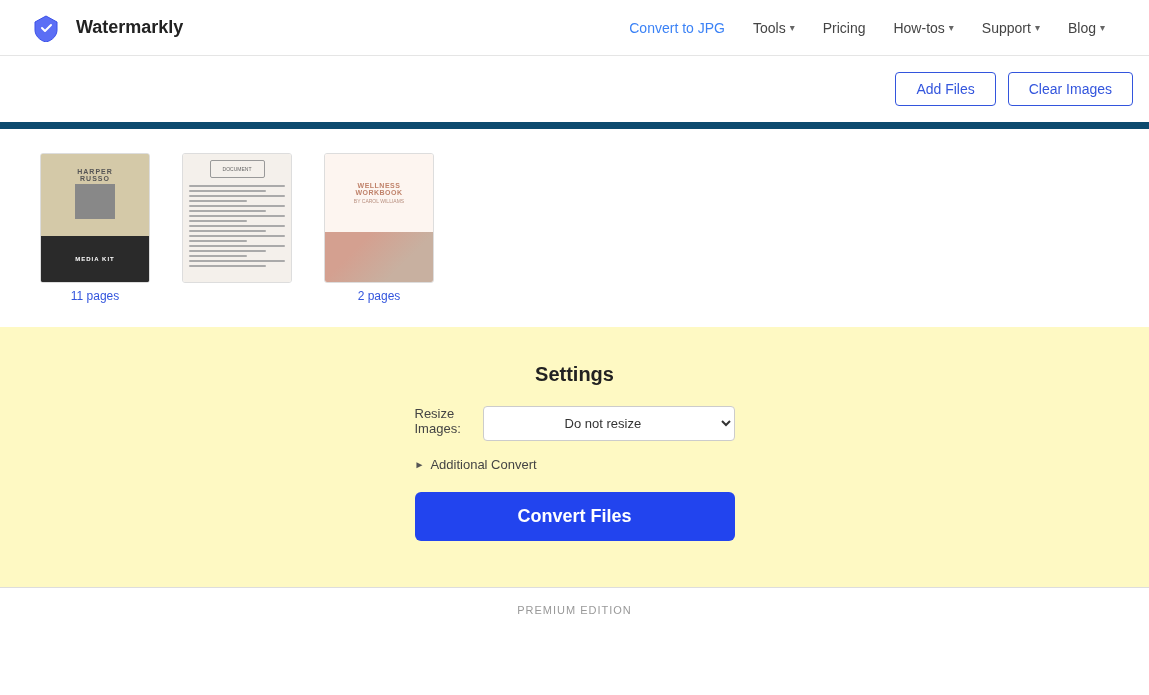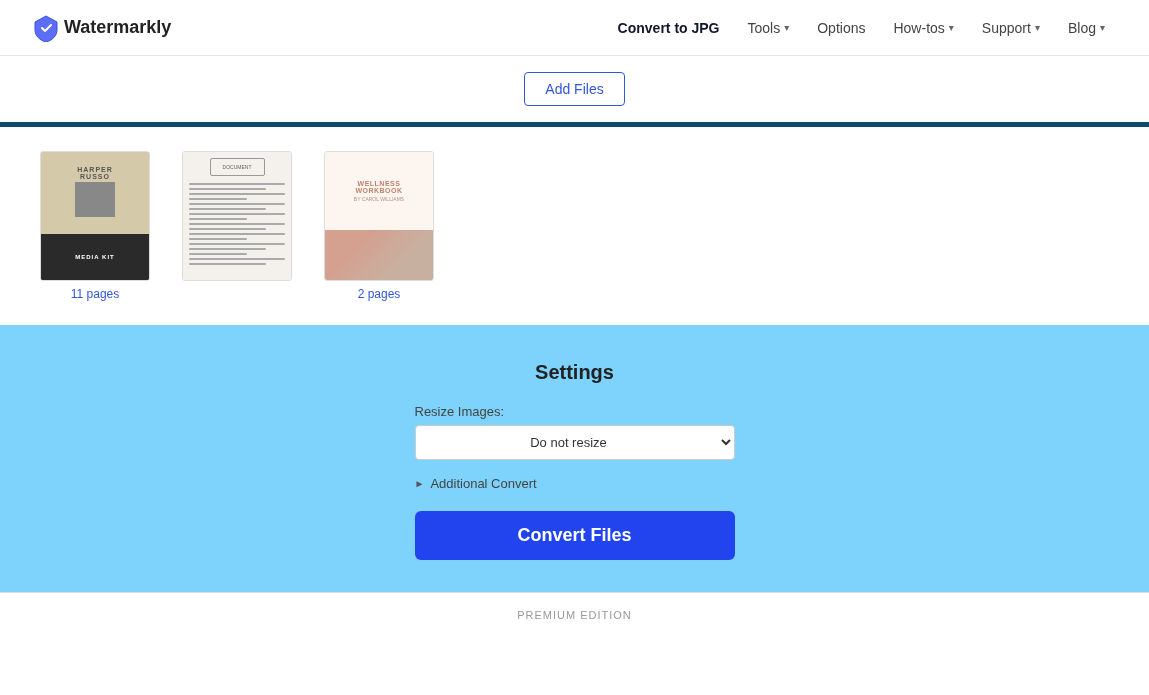--- a/index.html
+++ b/index.html
@@ -10,21 +10,21 @@
       display: flex;
       align-items: center;
       padding: 0 32px;
       height: 56px;
       border-bottom: 1px solid #e5e5e5;
       background: #fff;
     }
     .logo {
       display: flex;
       align-items: center;
-      gap: 4px;
+      gap: 16px;
       font-size: 18px;
       font-weight: 600;
       color: #222;
       margin-right: auto;
     }
     .logo-icon {
       width: 28px;
       height: 28px;
     }
     nav {
@@ -36,31 +36,31 @@
       padding: 6px 12px;
       font-size: 14px;
       color: #444;
       cursor: pointer;
       border-radius: 4px;
       display: flex;
       align-items: center;
       gap: 4px;
       white-space: nowrap;
     }
-    .nav-item.active { font-weight: 700; color: #0f172a; }
+    .nav-item.active { font-weight: 400; color: #3b82f6; }
     .nav-chevron { font-size: 10px; color: #666; }
 
     
     .toolbar {
       display: flex;
-      justify-content: center;
+      justify-content: flex-end;
       gap: 12px;
       padding: 16px;
       background: #fff;
-      border-bottom: 5px solid #0c4a6e;
+      border-bottom: 7px solid #0c4a6e;
     }
     .btn-outline {
       padding: 8px 20px;
       border: 1.5px solid #3355dd;
       background: #fff;
       color: #3355dd;
       border-radius: 4px;
       font-size: 14px;
       cursor: pointer;
       font-weight: 500;
@@ -192,42 +192,42 @@
       background: linear-gradient(135deg, #d4a090 30%, #c8b0a0 70%);
     }
 
     .page-count {
       font-size: 12px;
       color: #3355dd;
     }
 
     
     .settings-section {
-      background: #7dd3fc;
-      padding: 36px 0 32px;
+      background: #fef9c3;
+      padding: 36px 0 46px;
       display: flex;
       flex-direction: column;
       align-items: center;
     }
     .settings-title {
       font-size: 20px;
       font-weight: 700;
       color: #222;
       margin-bottom: 20px;
     }
     .settings-form {
       display: flex;
       flex-direction: column;
       gap: 16px;
       width: 320px;
     }
     .form-group {
       display: flex;
-      flex-direction: column;
-      gap: 6px;
+      flex-direction: row;
+      gap: 0;
     }
     .form-label {
       font-size: 13px;
       color: #444;
     }
     .form-select {
       padding: 8px 12px;
       border: 1.5px solid #ccc;
       border-radius: 4px;
       background: #fff;
@@ -279,29 +279,30 @@
     <svg class="logo-icon" viewBox="0 0 28 28" fill="none" xmlns="http://www.w3.org/2000/svg">
       <path d="M14 2L3 8v8c0 5.5 4.7 10.6 11 12 6.3-1.4 11-6.5 11-12V8L14 2z" fill="#5b6ef5" stroke="#3a50e8" stroke-width="1"></path>
       <path d="M10 14l3 3 6-6" stroke="white" stroke-width="2" stroke-linecap="round" stroke-linejoin="round"></path>
     </svg>
     <span>Watermarkly</span>
   </div>
   <nav>
 
   <div class="nav-item active">Convert to JPG</div>
       <div class="nav-item">Tools<span class="nav-chevron">▾</span></div>
-      <div class="nav-item">Options</div>
+      <div class="nav-item">Pricing</div>
       <div class="nav-item">How-tos<span class="nav-chevron">▾</span></div>
       <div class="nav-item">Support<span class="nav-chevron">▾</span></div>
       <div class="nav-item">Blog<span class="nav-chevron">▾</span></div>
     </nav>
 </header>
 
 <div class="toolbar">
   <button class="btn-outline">Add Files</button>
+  <button class="btn-outline">Clear Images</button>
 </div>
 
 <div class="main-content">
 
   <div class="image-card">
     <div class="image-thumb">
       <div class="thumb-mediakit">
         <div class="thumb-mediakit-top">
           <span class="name1">HARPER</span>
           <span class="name2">RUSSO</span>

